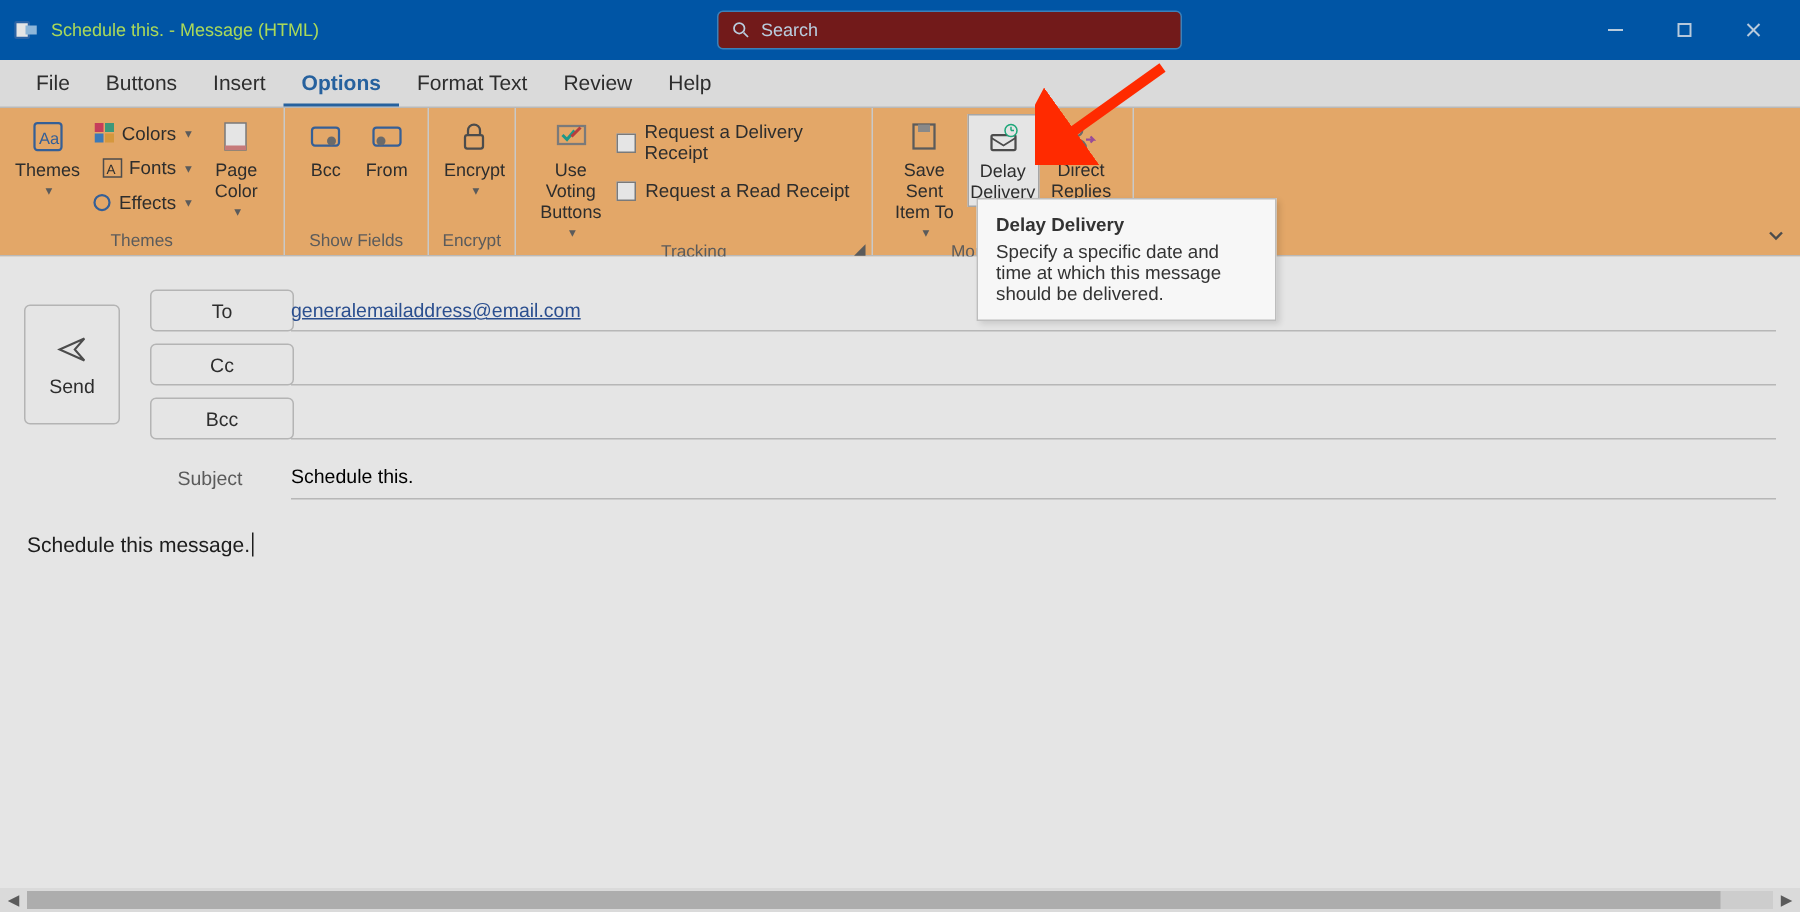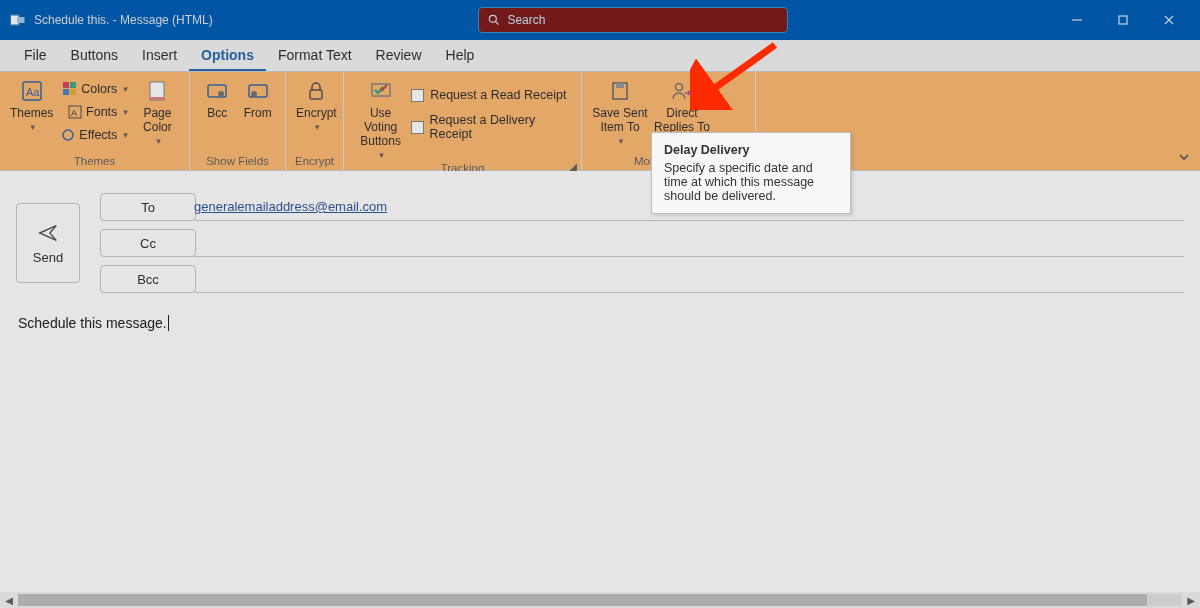--- a/index.html
+++ b/index.html
@@ -8,21 +8,21 @@
 .titlebar {
   height: 40px;
   background: #005fb8;
   color: #fff;
   display: flex;
   align-items: center;
   padding: 0 8px;
   font-size: 12px;
 }
 .titlebar .app-icon { width: 18px; height: 18px; margin-right: 8px; display: flex; align-items: center; justify-content: center; }
-.titlebar .title { flex: 0 0 auto; color: #e5e5e5; }
+.titlebar .title { flex: 0 0 auto; color: #bef264; }
 .titlebar .spacer-left { flex: 1; }
 .searchbox {
   width: 310px; height: 26px;
   background: #7f1d1d;
   border: 1px solid #4290cf;
   border-radius: 4px;
   display: flex; align-items: center;
   padding: 0 8px; gap: 6px;
   color: #cfe5f8;
 }
@@ -299,25 +299,25 @@
                 <line x1="18" y1="6" x2="12" y2="12" stroke="#c44" stroke-width="2"></line>
               </svg>
         </span>
         <span style="white-space:pre-line">Use Voting
 Buttons</span>
         <span class="chev">▾</span>
       </div>
       <div class="small-btn-col" style="padding-top:8px; gap:10px">
         <div class="checkbox-row">
           <span class="box"></span>
-          <span>Request a Read Receipt</span>
+          <span>Request a Delivery Receipt</span>
         </div>
         <div class="checkbox-row">
           <span class="box"></span>
-          <span>Request a Delivery Receipt</span>
+          <span>Request a Read Receipt</span>
         </div>
       </div>
     </div>
     <div class="group-label">
       <span>Tracking</span>
       <span class="launcher">◢</span>
     </div>
   </div>
 
   <div class="ribbon-group" style="width:174px">
@@ -325,20 +325,33 @@
       <div class="big-btn wide">
         <span class="icon-box">
           <svg viewBox="0 0 24 24">
                 <rect x="5" y="4" width="14" height="16" fill="none" stroke="#666" stroke-width="1.5"></rect>
                 <rect x="8" y="4" width="8" height="5" fill="#999"></rect>
               </svg>
         </span>
         <span style="white-space:pre-line">Save Sent
 Item To</span>
         <span class="chev">▾</span>
+      </div>
+      <div class="big-btn highlight">
+        <span class="icon-box">
+          <svg viewBox="0 0 24 24">
+                <rect x="4" y="10" width="16" height="10" rx="1" fill="none" stroke="#555" stroke-width="1.5"></rect>
+                <path d="M4 12 l8 5 l8 -5" fill="none" stroke="#555" stroke-width="1.2"></path>
+                <circle cx="17" cy="7" r="4" fill="#fff" stroke="#2b8"></circle>
+                <line x1="17" y1="7" x2="17" y2="4.5" stroke="#2b8"></line>
+                <line x1="17" y1="7" x2="19" y2="7" stroke="#2b8"></line>
+              </svg>
+        </span>
+        <span style="white-space:pre-line">Delay
+Delivery</span>
       </div>
       <div class="big-btn wide">
         <span class="icon-box">
           <svg viewBox="0 0 24 24">
                 <circle cx="9" cy="8" r="3.5" fill="none" stroke="#777" stroke-width="1.5"></circle>
                 <path d="M3 20 a6 6 0 0 1 12 0" fill="none" stroke="#777" stroke-width="1.5"></path>
                 <path d="M15 14 l5 0 l-2 -2 M20 14 l-2 2" fill="none" stroke="#a5a" stroke-width="1.5"></path>
               </svg>
         </span>
         <span style="white-space:pre-line">Direct
@@ -371,20 +384,27 @@
           <span class="email-chip">generalemailaddress@email.com</span>
         </div>
 
     <div class="recip-btn">Cc</div>
     <div class="recip-field"></div>
 
     <div class="recip-btn">Bcc</div>
     <div class="recip-field"></div>
   </div>
 
+  <div class="subject-row-wrap">
+    <div class="indent"></div>
+    <div class="labelcol subject-label">Subject</div>
+    <div class="fieldcol">
+          <span>Schedule this.</span>
+        </div>
+  </div>
 
   <div class="body-area">
     <span class="caret">Schedule this message.</span>
   </div>
 </div>
 
 <div class="hscroll">
   <div class="arrow-btn">◀</div>
   <div class="track">
         <div class="thumb"></div>

